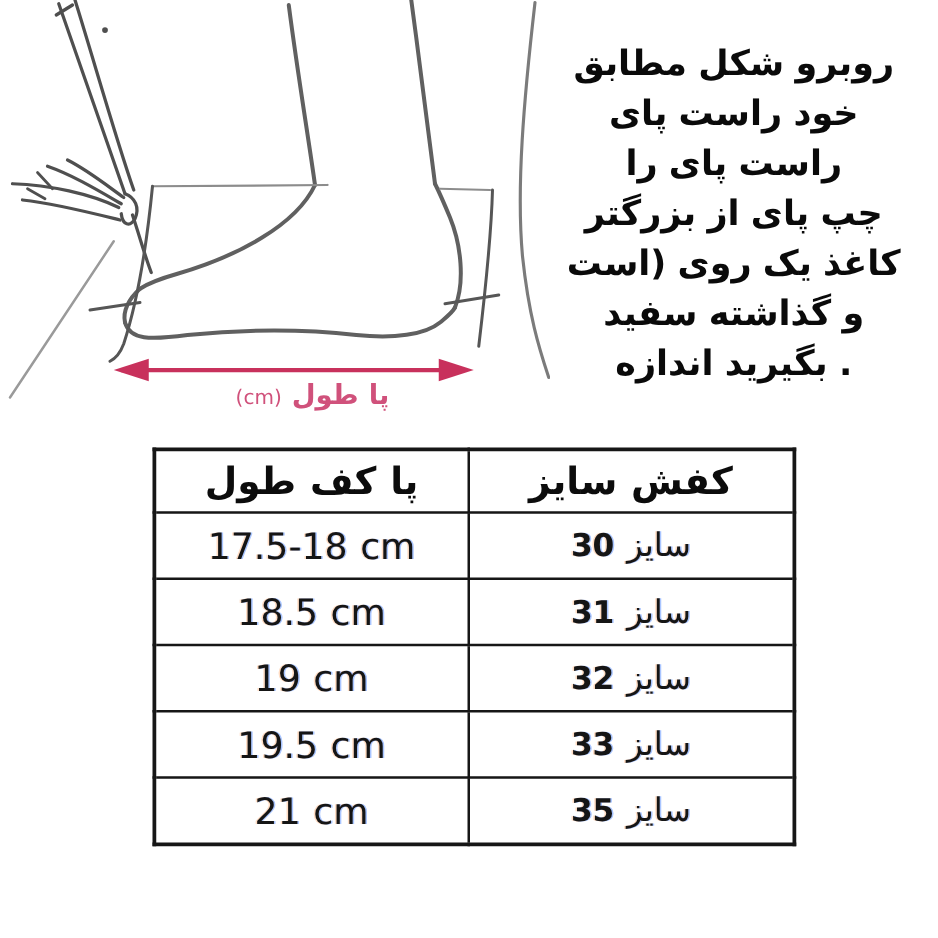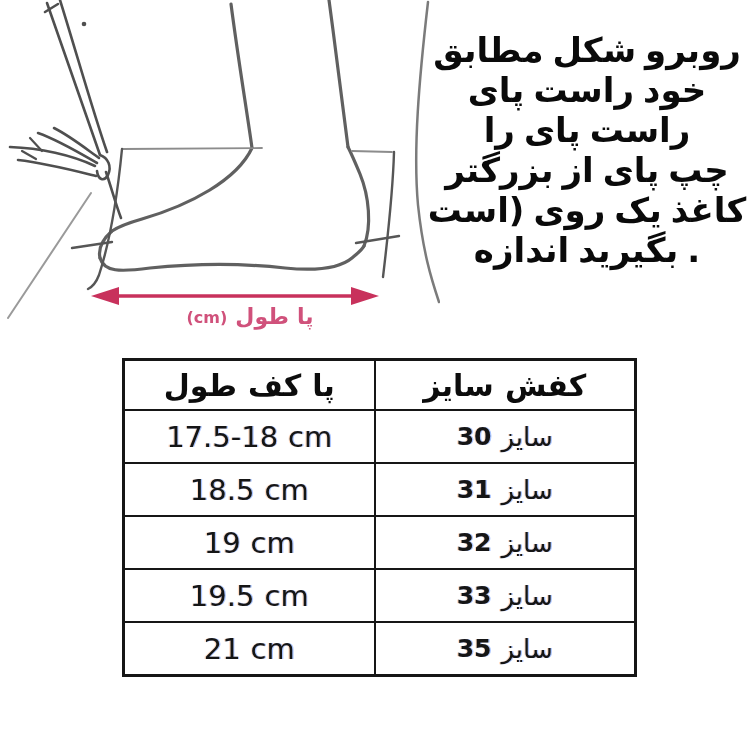--- a/index.html
+++ b/index.html
@@ -11,27 +11,27 @@
 
   
   .sketch{position:absolute;left:0;top:0;}
 
   
   .arrow-label{
     position:absolute;left:140px;top:301px;width:220px;height:30px;
     display:flex;flex-direction:row;justify-content:center;align-items:center;gap:8px;
     color:#d0517b;font-weight:700;font-size:22px;
   }
-  .arrow-label .unit{font-size:16px;font-weight:700;transform:translateY(1px);}
+  .arrow-label .unit{font-size:16px;font-weight:400;transform:translateY(1px);}
   .arrow-label .tok{white-space:nowrap;}
 
   
   .instructions{
     position:absolute;left:426px;top:30px;width:322px;
-    color:#0a0a0a;font-weight:700;font-size:34px;
+    color:#0a0a0a;font-weight:700;font-size:28px;
   }
   .iline{
     height:40px;display:flex;flex-direction:row;justify-content:center;
     align-items:center;gap:9px;white-space:nowrap;
   }
   .iline .tok{white-space:nowrap;}
 
   
   table.chart{
     position:absolute;left:122px;top:358px;width:512px;
@@ -135,20 +135,25 @@
         <span class="tok">پای</span>
         <span class="tok">چپ</span>
       </div>
     <div class="iline">
         <span class="tok">است)</span>
         <span class="tok">روی</span>
         <span class="tok">یک</span>
         <span class="tok">کاغذ</span>
       </div>
     <div class="iline">
+        <span class="tok">سفید</span>
+        <span class="tok">گذاشته</span>
+        <span class="tok">و</span>
+      </div>
+    <div class="iline">
         <span class="tok">اندازه</span>
         <span class="tok">بگیرید</span>
         <span class="tok">.</span>
       </div>
   </div>
 
   <table class="chart">
     <colgroup>
         <col style="width:251px">
         <col style="width:261px">

